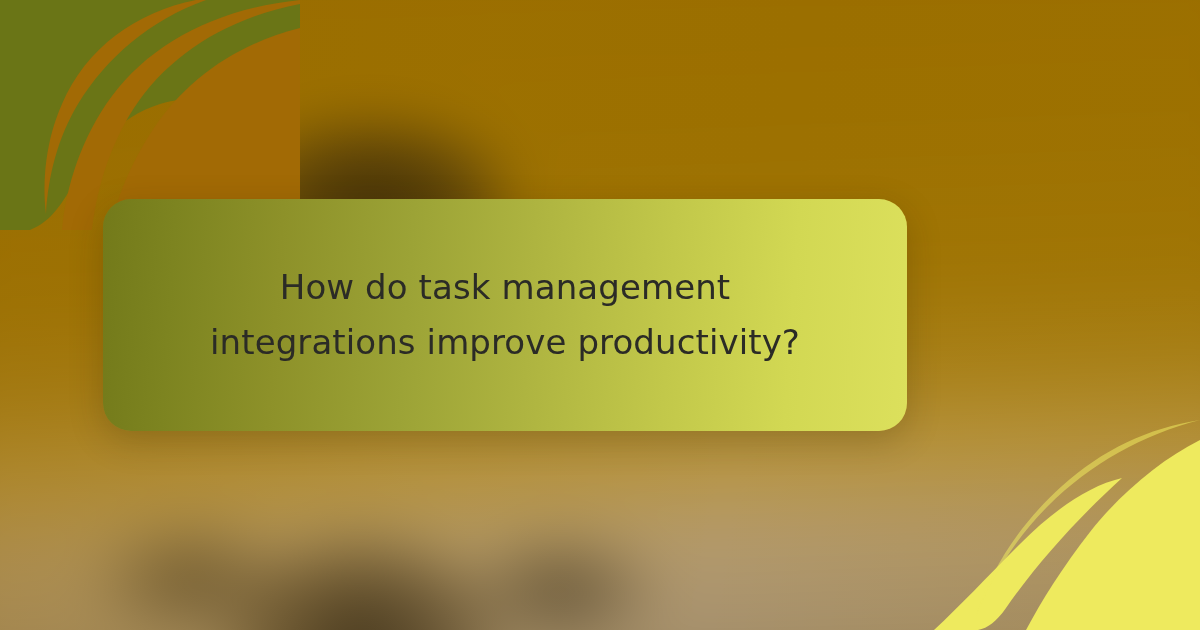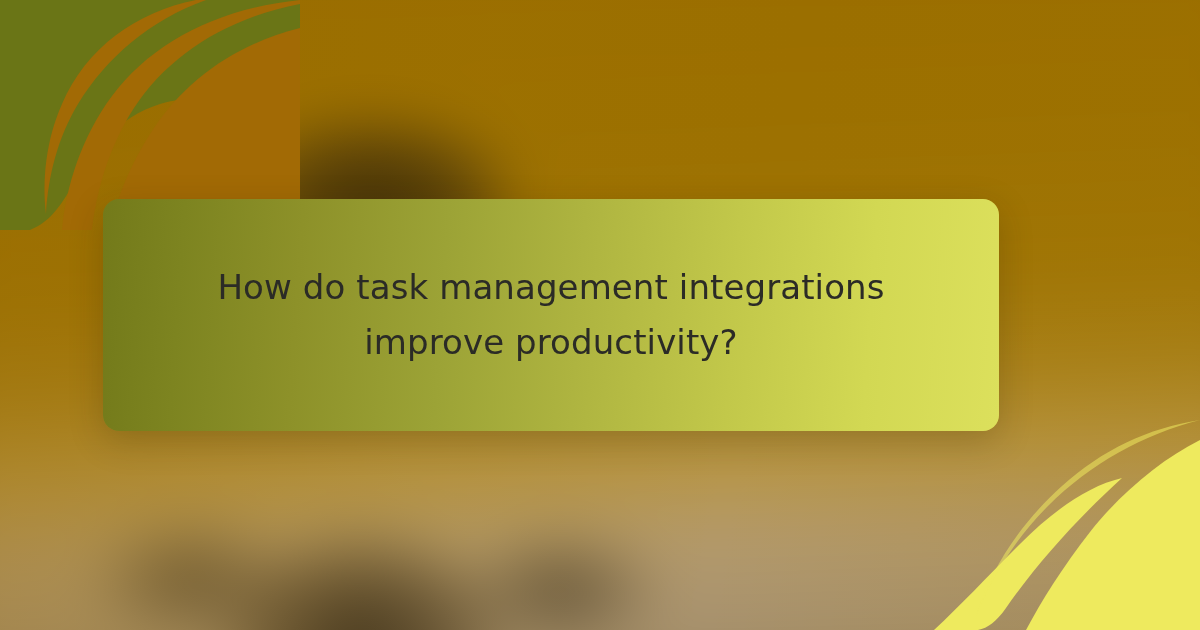--- a/index.html
+++ b/index.html
@@ -63,23 +63,23 @@
     pointer-events: none;
   }
   .corner-tl { top: 0; left: 0; width: 300px; height: 230px; }
   .corner-br { right: 0; bottom: 0; width: 270px; height: 210px; }
 
   
   .card {
     position: absolute;
     left: 103px;
     top: 199px;
-    width: 896px;
+    width: 804px;
     height: 232px;
-    border-radius: 16px;
+    border-radius: 28px;
     background: linear-gradient(94deg,
         #737a1a 0%,
         #7d8420 9%,
         #8d9129 22%,
         #9ca336 38%,
         #aeb440 53%,
         #c2c84a 70%,
         #d2d853 85%,
         #dce05c 100%);
     box-shadow: 0 10px 34px rgba(40,30,5,0.22);

